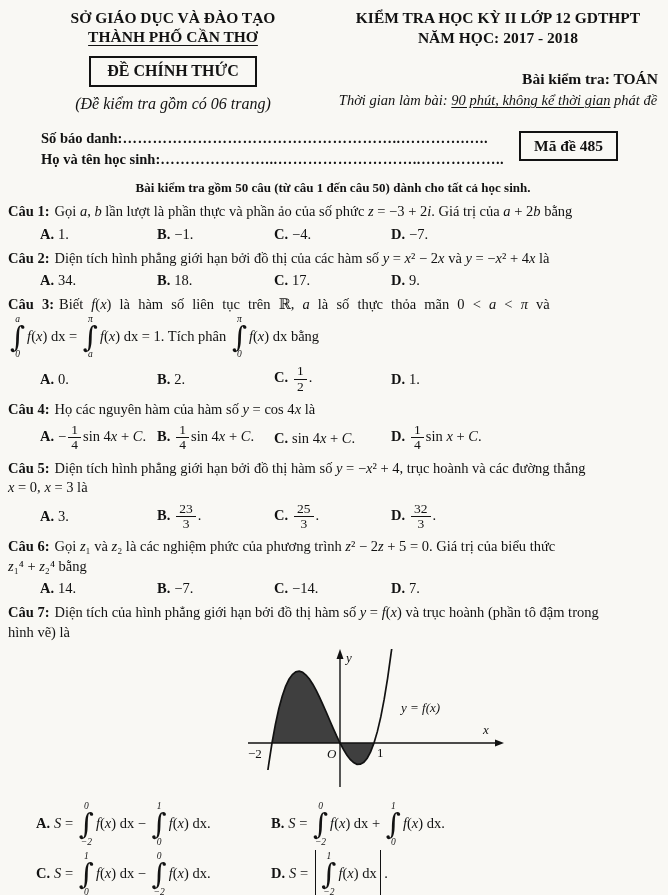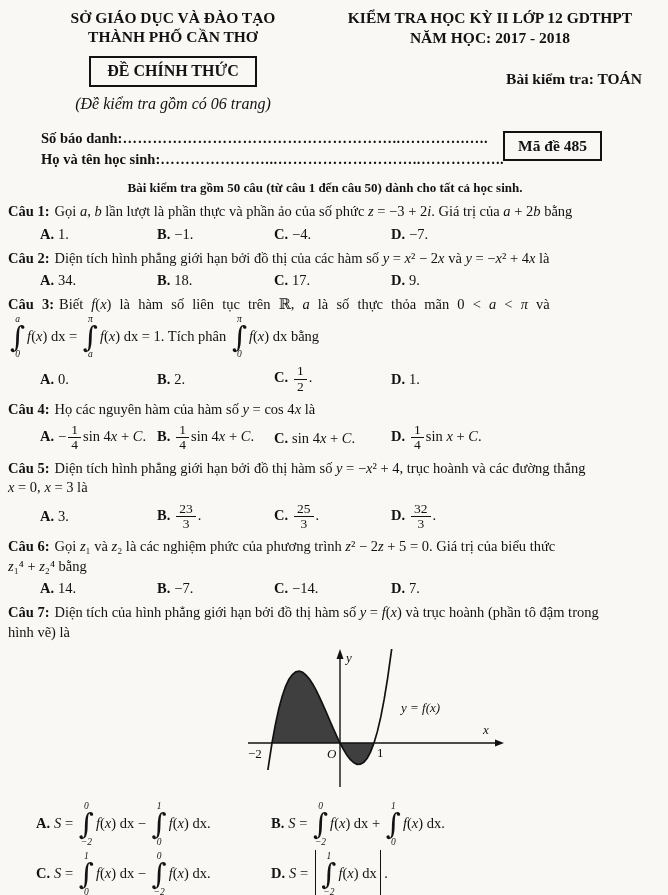--- a/index.html
+++ b/index.html
@@ -3,28 +3,28 @@
 <meta charset="utf-8">
 <style>
   html,body{margin:0;padding:0;}
   body{
     width:668px;height:895px;overflow:hidden;
     background:#f9f8f4;color:#121212;
     font-family:"Liberation Serif","DejaVu Serif",serif;
     font-size:14.5px;line-height:1.3;
     -webkit-font-smoothing:antialiased;
   }
-  .page{position:relative;width:668px;height:895px;padding:8px 26px 0 8px;box-sizing:border-box;}
+  .page{position:relative;width:668px;height:895px;padding:8px 10px 0 8px;box-sizing:border-box;}
 
   
   .hdr{display:flex;}
   .hdr-left{width:330px;text-align:center;}
   .hdr-right{flex:1;text-align:center;}
   .dept1,.dept2{font-weight:bold;font-size:15.5px;margin:0;line-height:1.25;}
-  .dept2 span{text-underline-offset:3px;}
+  .dept2 span{text-decoration:underline;text-underline-offset:3px;}
   .official-box{display:inline-block;border:2px solid #121212;padding:3px 16px;font-weight:bold;font-size:16px;margin-top:9px;}
   .pages-note{font-style:italic;margin:7px 0 0 0;font-size:16px;}
   .exam1,.exam2{font-weight:bold;font-size:15.5px;margin:0;line-height:1.3;}
   .subject{font-weight:bold;font-size:15.5px;margin:21px 0 0 0;text-align:right;}
   .time{font-style:italic;margin:2px 0 0 0;font-size:14.5px;}
   .time .u{text-decoration:underline;text-underline-offset:2px;}
 
   
   .student{position:relative;margin:14px 0 0 33px;}
   .sline{font-weight:bold;margin:0;line-height:1.45;white-space:nowrap;overflow:hidden;width:500px;}
@@ -68,20 +68,21 @@
     <div class="hdr-left">
       <p class="dept1">SỞ GIÁO DỤC VÀ ĐÀO TẠO</p>
       <p class="dept2"><span>THÀNH PHỐ CẦN THƠ</span></p>
       <div class="official-box">ĐỀ CHÍNH THỨC</div>
       <p class="pages-note">(Đề kiểm tra gồm có 06 trang)</p>
     </div>
     <div class="hdr-right">
       <p class="exam1">KIỂM TRA HỌC KỲ II LỚP 12 GDTHPT</p>
       <p class="exam2">NĂM HỌC: 2017 - 2018</p>
       <p class="subject">Bài kiểm tra: TOÁN</p>
+      <p class="time"><span>Thời gian làm bài: </span><span class="u">90 phút, không kể thời gian</span><span> phát đề</span></p>
     </div>
   </div>
 
   <div class="student">
     <p class="sline"><span>Số báo danh:</span><span class="dots">………………………………………………..………….…..</span></p>
     <p class="sline"><span>Họ và tên học sinh:</span><span class="dots">…………………...………………………..……………..</span></p>
     <div class="code-box">Mã đề 485</div>
   </div>
 
   <p class="notice">Bài kiểm tra gồm 50 câu (từ câu 1 đến câu 50) dành cho tất cả học sinh.</p>

